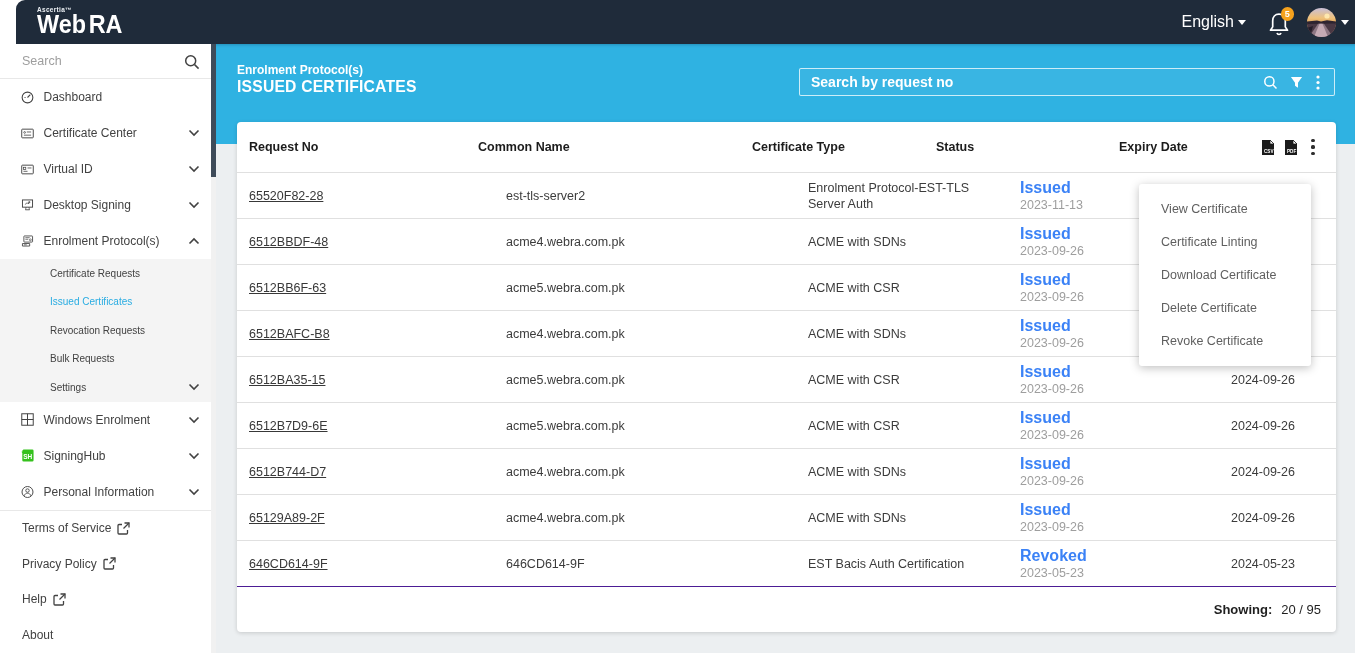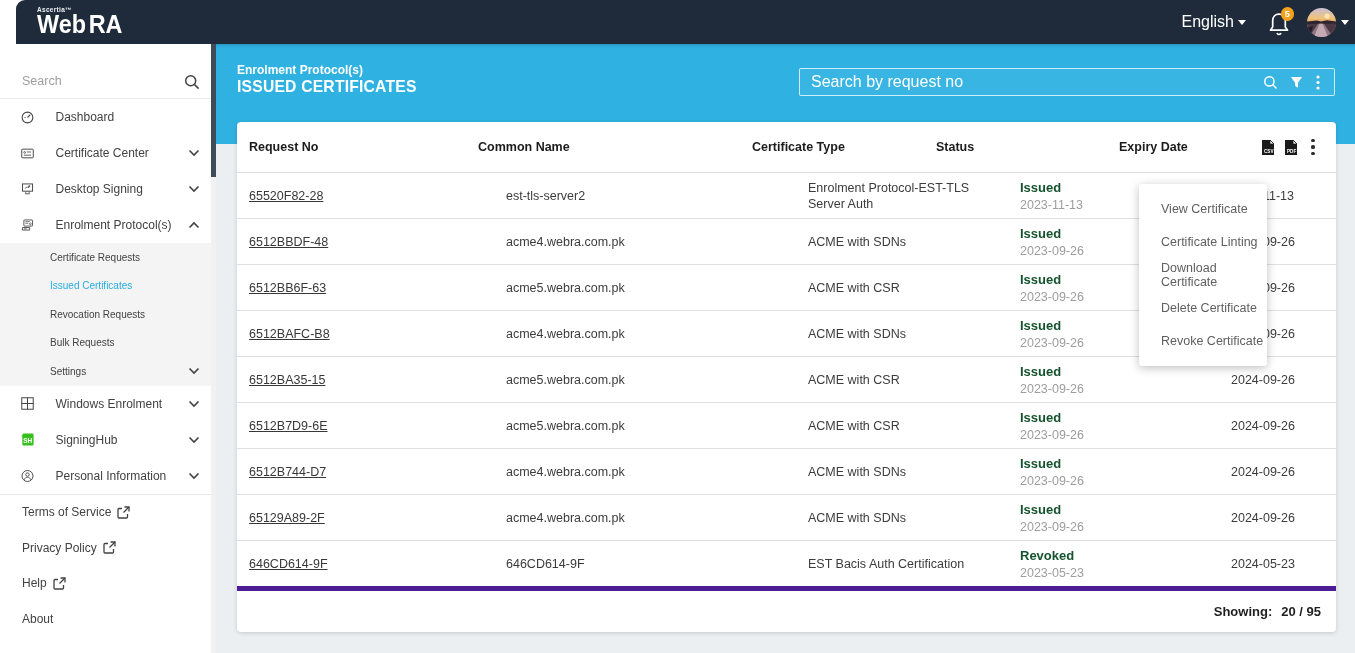--- a/index.html
+++ b/index.html
@@ -23,30 +23,30 @@
     display:flex; align-items:center; justify-content:center; }
   .avatar { width:29px; height:29px; border-radius:50%; overflow:hidden; margin-left:20px;
     cursor:pointer; }
   .avatar-caret { margin-left:5px; }
 
   
   .sidebar { position:absolute; left:0; top:44px; width:216px; height:609px; background:#fff;
     z-index:20; }
   .scroll-track { position:absolute; right:0; top:0; width:5px; height:609px; background:#f1f1f1; }
   .scroll-thumb { position:absolute; right:0; top:0; width:5px; height:133px; background:#3E4B59; }
-  .side-search { position:relative; height:35px; border-bottom:1px solid #e8e8e8;margin-top:20px; }
+  .side-search { position:relative; height:35px; border-bottom:1px solid #e8e8e8; }
   .side-search input { position:absolute; left:22px; top:0; width:150px; height:34px; border:0;
     outline:0; font-size:12.5px; color:#424242; font-family:inherit; background:transparent; }
   .side-search input::placeholder { color:#9e9e9e; }
   .side-search .mag { position:absolute; right:16px; top:10px; }
   .nav-item { height:36px; display:flex; align-items:center; padding:0 16px 0 21px; cursor:pointer;
     color:#424242; font-size:12px; }
   .nav-item .icon { width:13px; height:14px; margin-right:9.5px; flex:none; display:flex;
     align-items:center; justify-content:center; }
-  .nav-item .lbl { flex:1; white-space:nowrap;margin-left:12px; }
+  .nav-item .lbl { flex:1; white-space:nowrap; }
   .chev { flex:none; }
   .submenu { background:#f4f4f4; }
   .sub-item { height:28.5px; display:flex; align-items:center; padding-left:50px; font-size:10px;
     color:#424242; cursor:pointer; padding-right:16px; }
   .sub-item .lbl { flex:1; }
   .sub-item.active { color:#29ACE2; }
   .side-links { border-top:1px solid #e8e8e8; }
   .side-link { height:35.5px; display:flex; align-items:center; padding-left:22px; font-size:12px;
     color:#424242; cursor:pointer; }
   .ext { margin-left:6px; }
@@ -55,50 +55,50 @@
   .main { position:absolute; left:216px; top:44px; width:1139px; height:609px; background:#ECEFF1; }
   .hero { position:absolute; left:0; top:0; width:1139px; height:100px; background:#2FB2E2;
     box-shadow:inset 0 3px 3px -2px rgba(0,30,60,.25); }
   .hero-titles { position:absolute; left:21px; top:19px; color:#fff; }
   .hero-bc { font-size:12px; font-weight:700; line-height:15px; }
   .hero-title { font-size:15.7px; font-weight:600; letter-spacing:.2px; line-height:18px; }
   .hero-search { position:absolute; left:583px; top:24px; width:536px; height:28px;
     border:1px solid rgba(255,255,255,.75); border-radius:2px; display:flex; align-items:center;
     background:rgba(255,255,255,.05); }
   .hero-search input { flex:1; height:100%; background:transparent; border:0; outline:0;
-    padding-left:11px; font-size:16px; font-weight:400; color:#fff; font-family:inherit; }
+    padding-left:11px; font-size:14px; font-weight:700; color:#fff; font-family:inherit; }
   .hero-search input::placeholder { color:#fff; opacity:1; }
   .hs-icon { flex:none; cursor:pointer; display:flex; align-items:center; }
 
   .card { position:absolute; left:21px; top:78px; width:1099px; height:510px; background:#fff;
     border-radius:4px; box-shadow:0 1px 4px rgba(0,0,0,.16); }
   .tgrid { display:grid; grid-template-columns:241px 274px 184px 183px 136px 1fr; }
   .thead { height:50px; align-items:center; }
   .thead .th { font-size:12.5px; font-weight:700; color:#1c1c1c; align-self:center; }
   .th:first-child, .td:first-child { padding-left:12px; }
   .thead-icons { display:flex; align-items:center; justify-content:flex-end; padding-right:15px; }
   .fileicon { cursor:pointer; position:relative; }
   .fileicon + .fileicon { margin-left:9px; }
   .kebab { width:16px; height:24px; display:flex; flex-direction:column; align-items:center;
     justify-content:center; gap:3.4px; cursor:pointer; }
   .kebab i { width:3.2px; height:3.2px; border-radius:50%; background:#2e2e2e; display:block; }
   .thead .kebab { margin-left:7px; }
   .trow { height:46px; border-top:1px solid #e0e0e0; align-items:center;gap:28px; }
   .td { font-size:12.5px; color:#3c3c3c; align-self:center; }
   .td.link a { color:#383838; font-weight:400; text-decoration:underline; }
   .td.ctype { padding-right:16px; line-height:16px; }
-  .status .st-label { font-size:13px; font-weight:700; color:#14532d; line-height:17px; }
+  .status .st-label { font-size:16px; font-weight:700; color:#3b82f6; line-height:17px; }
   .status .st-date { font-size:12.5px; color:#9e9e9e; line-height:15px; margin-top:2px; }
   .td-actions { display:flex; justify-content:flex-end; padding-right:15px; }
-  .tfoot { height:45px; border-top:5px solid #4c1d95; display:flex; align-items:center;
+  .tfoot { height:45px; border-top:1px solid #4c1d95; display:flex; align-items:center;
     justify-content:flex-end; padding-right:15px; font-size:13px; color:#1f1f1f; }
-  .tfoot .sv { font-weight:700; margin-left:9px; }
+  .tfoot .sv { font-weight:400; margin-left:9px; }
   .tfoot .sl { font-weight:700; }
 
-  .ctx-menu { position:absolute; left:923px; top:140px; width:128px; height:182px; background:#fff;
+  .ctx-menu { position:absolute; left:923px; top:140px; width:172px; height:182px; background:#fff;
     border-radius:3px; box-shadow:0 2px 10px rgba(0,0,0,.25); padding:8px 0; z-index:25; }
   .ctx-item { height:33.2px; display:flex; align-items:center; padding-left:22px; font-size:12.5px;
     color:#5f5f5f; cursor:pointer; }
 </style>
 </head>
 <body>
 
 <div class="topbar">
   <div class="brand">
     <div class="brand-small">Ascertia™</div>
@@ -167,20 +167,34 @@
             <line x1="4" y1="9.8" x2="14" y2="9.8" stroke="#424242" stroke-width="1.1"></line>
           </svg>
         </span>
         <span class="lbl">Certificate Center</span>
         <svg class="chev" width="12" height="8" viewBox="0 0 12 8">
           <path d="M1.5 1.5 L6 6 L10.5 1.5" fill="none" stroke="#424242" stroke-width="1.6"></path>
         </svg>
       </div>
       <div class="nav-item">
         <span class="icon">
+          <svg width="18" height="15" viewBox="0 0 18 15">
+            <rect x="1" y="1.5" width="16" height="12" rx="1" fill="none" stroke="#424242" stroke-width="1.3"></rect>
+            <rect x="3.4" y="4.4" width="3.2" height="3.2" fill="none" stroke="#424242" stroke-width="1"></rect>
+            <line x1="9" y1="5.4" x2="14.5" y2="5.4" stroke="#424242" stroke-width="1.1"></line>
+            <line x1="3.4" y1="10" x2="9" y2="10" stroke="#424242" stroke-width="1.1"></line>
+          </svg>
+        </span>
+        <span class="lbl">Virtual ID</span>
+        <svg class="chev" width="12" height="8" viewBox="0 0 12 8">
+          <path d="M1.5 1.5 L6 6 L10.5 1.5" fill="none" stroke="#424242" stroke-width="1.6"></path>
+        </svg>
+      </div>
+      <div class="nav-item">
+        <span class="icon">
           <svg width="18" height="16" viewBox="0 0 18 16">
             <rect x="2" y="1" width="14" height="10" fill="none" stroke="#424242" stroke-width="1.3"></rect>
             <line x1="6" y1="14.6" x2="12" y2="14.6" stroke="#424242" stroke-width="1.2"></line>
             <path d="M7 11 L6.3 14.5 M11 11 L11.7 14.5" stroke="#424242" stroke-width="1"></path>
             <path d="M6 7.5 q1.5-3.5 3-2 q1.5 1.5 3-2 M11 3 l1.5 1.2 -2 2z" fill="none" stroke="#424242" stroke-width="1"></path>
           </svg>
         </span>
         <span class="lbl">Desktop Signing</span>
         <svg class="chev" width="12" height="8" viewBox="0 0 12 8">
           <path d="M1.5 1.5 L6 6 L10.5 1.5" fill="none" stroke="#424242" stroke-width="1.6"></path>

